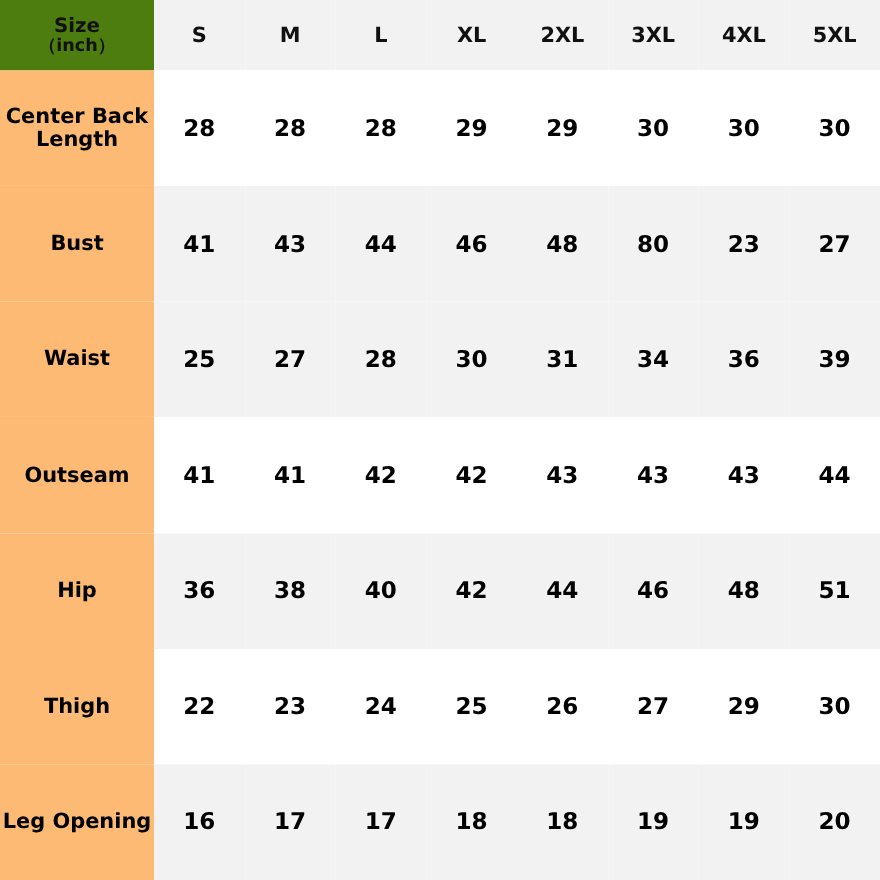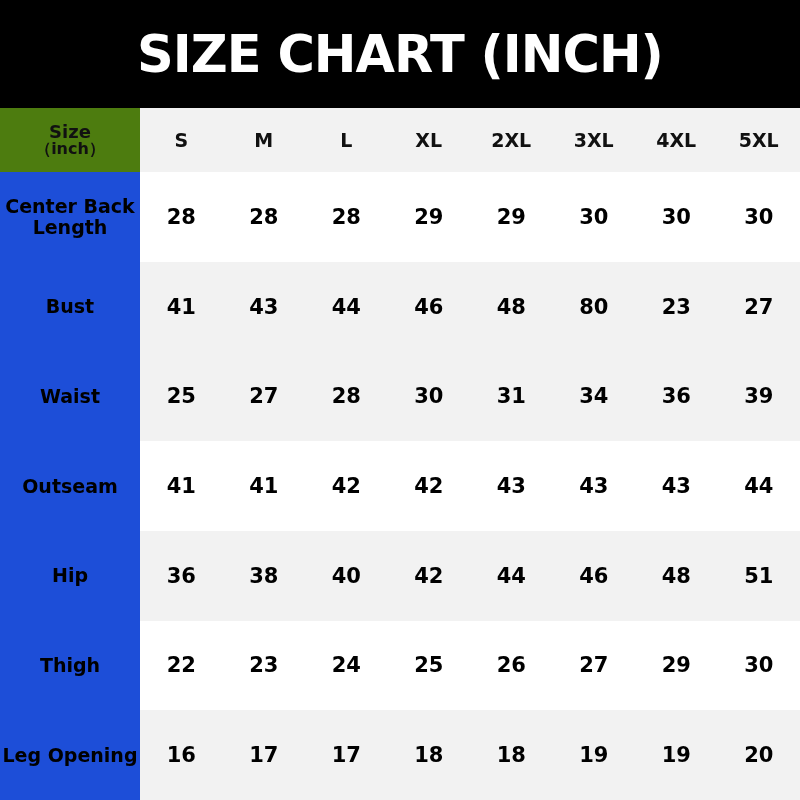--- a/index.html
+++ b/index.html
@@ -75,32 +75,29 @@
     line-height: 1.1;
     color: #000000;
   }
   tbody td.value {
     font-size: 21px;
     color: #000000;
   }
   
   .shade-cell { background: #f2f2f2; }
   .white-cell { background: #ffffff; }
-  .label-shade { background: #1d4ed8; }
+  .label-shade { background: #fdba74; }
   .hdr-shade { background: #f2f2f2; }
   .hdr-white { background: #4d7c0f; }
 </style>
 </head>
 <body>
 
 <div class="chart-wrap">
 
-  <div class="title-bar">
-    <div class="title-text">SIZE CHART (INCH)</div>
-  </div>
 
   <table class="size-table">
     <colgroup>
       <col class="label-col">
       <col class="data-col">
         <col class="data-col">
         <col class="data-col">
         <col class="data-col">
       <col class="data-col">
         <col class="data-col">

